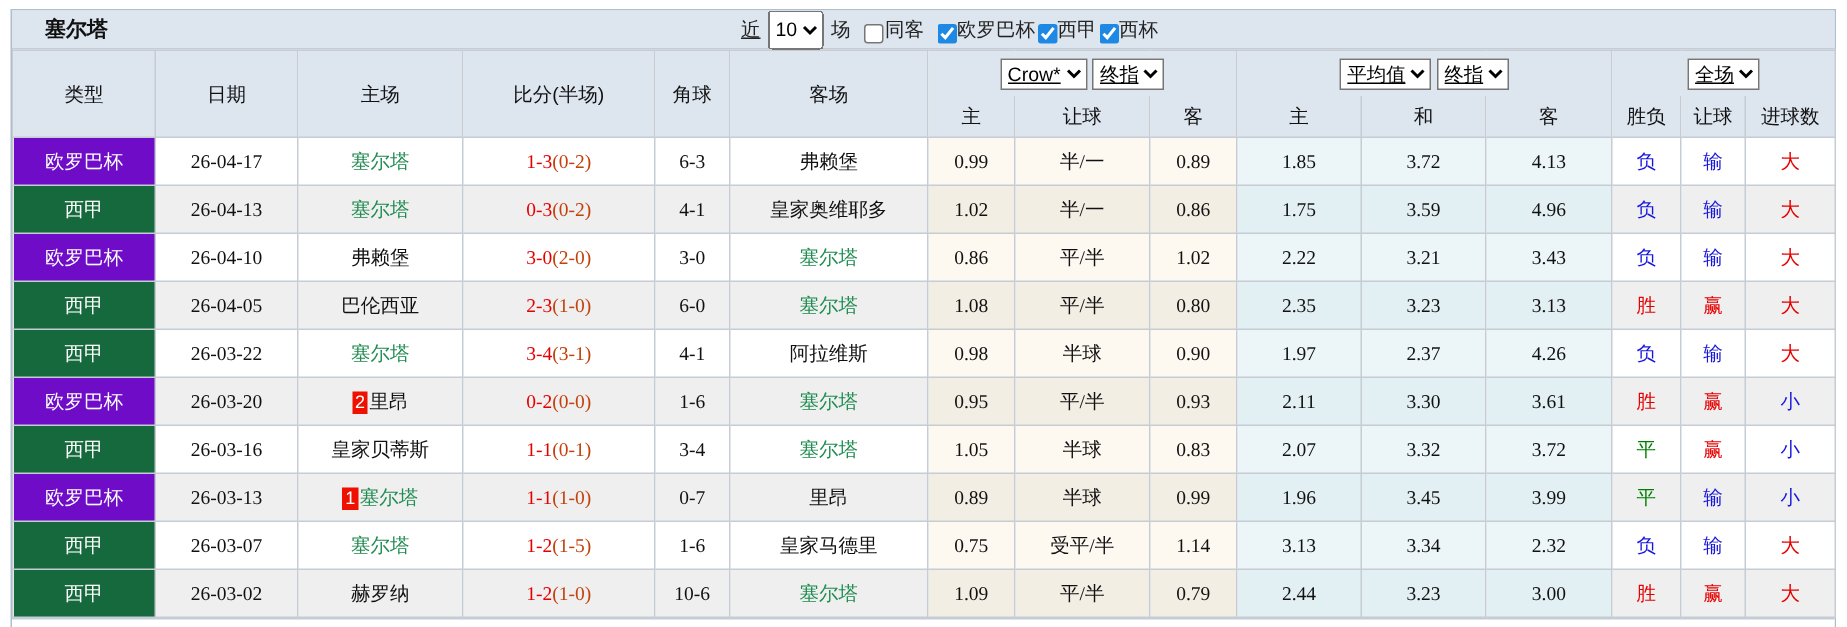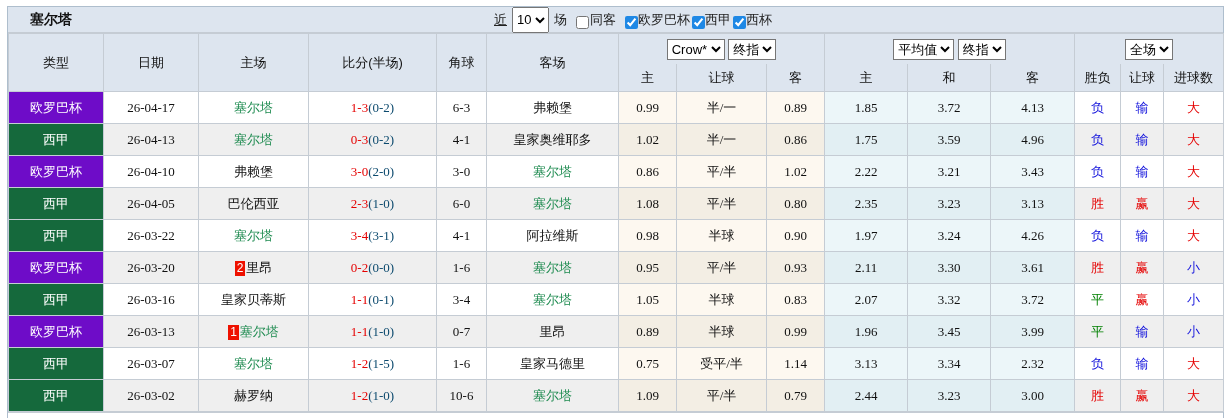--- a/index.html
+++ b/index.html
@@ -52,36 +52,36 @@
   .controls .lg-filters input{margin:0;}
   
   table{border-collapse:collapse;table-layout:fixed;width:1215px;}
   td{border:1px solid var(--border);text-align:center;overflow:hidden;}
   thead td{
     background:var(--header-bg);font-size:13px;color:#111;
   }
   tr.hdr-selects td{height:28px;border-bottom:none;}
   tr.hdr-cols td{height:25px;border-top:none;}
   thead td.lcol{height:auto;border:1px solid var(--border);}
-  thead select{font-size:13px;height:21px;background:#fff;}
+  thead select{font-size:13px;height:21px;background:#fff;text-decoration:underline;}
   tbody td{
     height:29px;font-size:13px;color:#111;
     font-family:"Liberation Serif","DejaVu Serif",serif;
   }
   tr.r-odd td{background:#ffffff;}
   tr.r-even td{background:var(--row-alt);}
   tr.r-odd td.cream{background:var(--cream);}
   tr.r-even td.cream{background:var(--cream-alt);}
   tr.r-odd td.sky{background:var(--sky);}
   tr.r-even td.sky{background:var(--sky-alt);}
   td.c-league{color:#ffffff;font-family:"Liberation Sans",sans-serif;font-size:13px;}
   .tname{cursor:pointer;}
   .tname.celta{color:var(--team-green);}
   .ft{color:var(--score-red);}
-  .ht{color:#0c4a6e;}
+  .ht{color:#c2410c;}
   .rank{
     display:inline-block;background:var(--rank-badge);color:#fff;
     font-size:12px;line-height:15px;padding:0 2px;margin-right:1px;
     font-family:"Liberation Sans",sans-serif;
   }
   .footerbar{
     height:30px;border-top:1px solid var(--border);background:#fff;
     display:flex;align-items:center;justify-content:center;
     font-size:14px;color:#222;
     font-family:"Liberation Serif","DejaVu Serif",serif;
@@ -284,21 +284,21 @@
       <span class="ft">3-4</span><span class="ht">(3-1)</span>
     </td>
     <td>4-1</td>
     <td>
       <span class="tname">阿拉维斯</span>
     </td>
     <td class="cream">0.98</td>
     <td class="cream">半球</td>
     <td class="cream">0.90</td>
     <td class="sky">1.97</td>
-    <td class="sky">3.24</td>
+    <td class="sky">2.37</td>
     <td class="sky">4.26</td>
     <td style="color: rgb(21, 21, 220);">负</td>
     <td style="color: rgb(21, 21, 220);">输</td>
     <td style="color: rgb(229, 0, 0);">大</td>
   </tr>
         <tr class="r-even">
     <td class="c-league" style="background: rgb(110, 12, 200);">欧罗巴杯</td>
     <td>26-03-20</td>
     <td>
       <span class="rank">2</span><span class="tname">里昂</span>

